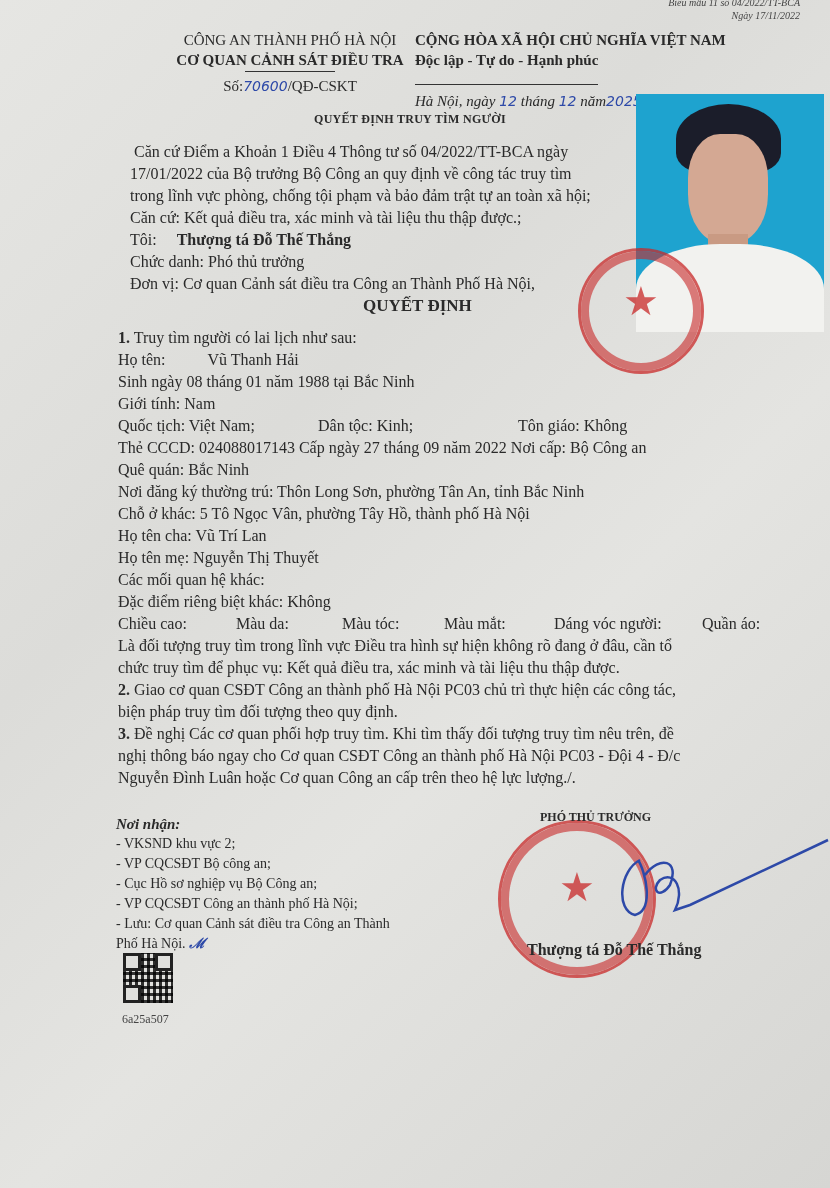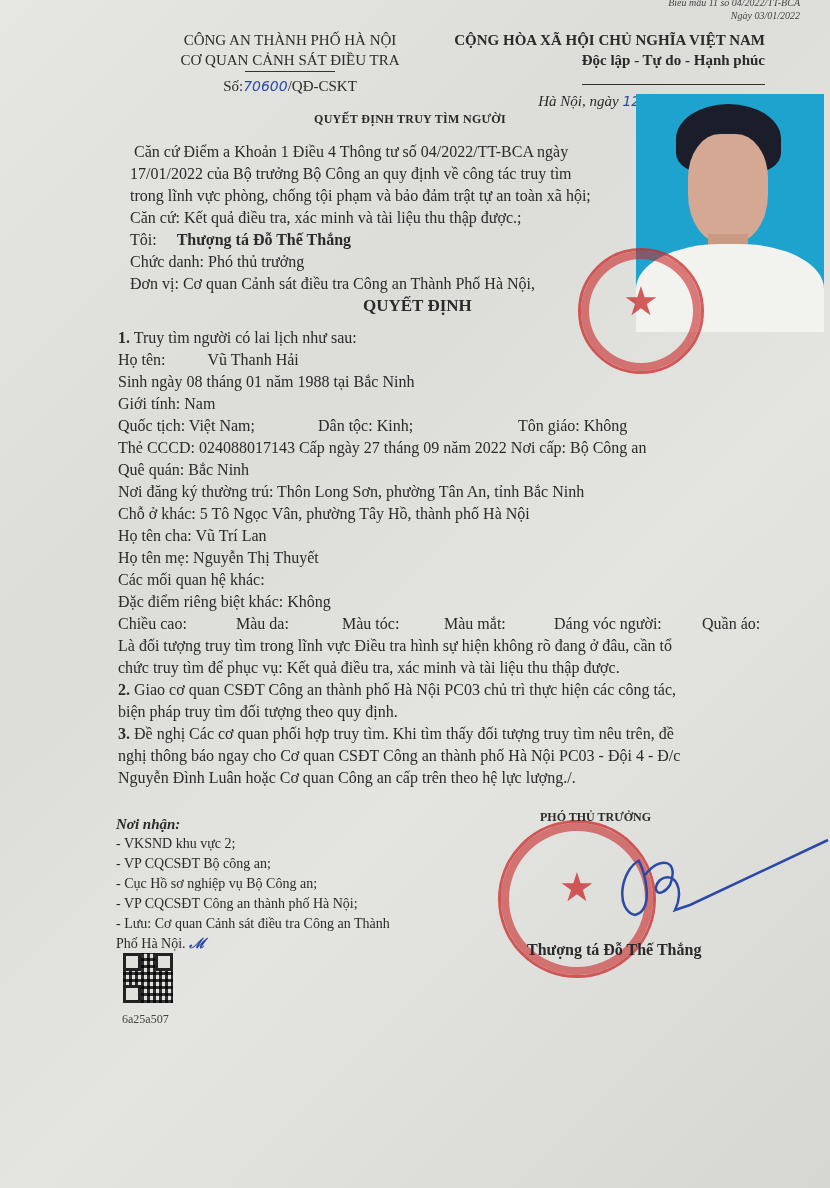--- a/index.html
+++ b/index.html
@@ -3,25 +3,25 @@
 <meta charset="utf-8">
 <style>
   html,body{margin:0;padding:0;}
   body{width:830px;height:1188px;overflow:hidden;background:#d9d9d6;}
   .page{position:relative;width:830px;height:1188px;
     background:linear-gradient(135deg,#e6e6e3 0%,#dcdcd9 35%,#e4e4e1 60%,#d6d6d3 100%);
     font-family:"Liberation Serif",serif;color:#2a2a2a;}
   .abs{position:absolute;white-space:nowrap;}
   .form-ref{right:30px;top:-4px;font-size:10px;font-style:italic;color:#444;text-align:right;line-height:13px;}
   .hdr-left{left:150px;top:30px;width:280px;text-align:center;font-size:15px;line-height:20px;}
-  .hdr-left .l2{font-weight:normal;}
+  .hdr-left .l2{font-weight:bold;}
   .hdr-left .rule{width:90px;margin:1px auto 0;border-top:1px solid #333;}
   .hdr-left .num{margin-top:4px;font-size:15px;}
   .hw{color:#2d49a8;font-family:"DejaVu Sans",sans-serif;font-style:italic;font-size:14px;}
-  .hdr-right{left:415px;top:30px;width:350px;text-align:right;font-size:15px;line-height:20px;font-weight:bold;}
+  .hdr-right{left:415px;top:30px;width:350px;text-align:left;font-size:15px;line-height:20px;font-weight:bold;}
   .hdr-right .l2{display:inline-block;border-bottom:1px solid #333;padding-bottom:14px;}
   .hdr-right .date{font-weight:normal;font-style:italic;margin-top:6px;}
   .title{left:314px;top:112px;font-size:12px;font-weight:bold;letter-spacing:.3px;}
   .body-text{font-size:16px;line-height:22px;}
   .photo{left:636px;top:94px;width:188px;height:238px;background:#1ea3cf;overflow:hidden;}
   .photo .hair{position:absolute;left:40px;top:10px;width:105px;height:70px;background:#1b1d2a;border-radius:50% 50% 30% 30%;}
   .photo .face{position:absolute;left:52px;top:40px;width:80px;height:110px;background:#d4a893;border-radius:40% 40% 45% 45%;}
   .photo .neck{position:absolute;left:72px;top:140px;width:40px;height:40px;background:#c99a83;}
   .photo .shirt{position:absolute;left:0;top:150px;width:188px;height:100px;background:#f2f2ef;border-radius:45% 45% 0 0;}
   .stamp{border:3px solid rgba(200,40,40,.75);border-radius:50%;box-shadow:inset 0 0 0 6px rgba(255,255,255,0),inset 0 0 0 8px rgba(200,40,40,.6);}
@@ -34,21 +34,21 @@
     background-blend-mode:multiply;}
   .qr .corner{position:absolute;width:12px;height:12px;border:3px solid #222;background:#e0e0dd;}
 </style>
 </head>
 <body>
 
 <div class="page">
 
   <div class="abs form-ref">
     <div>Biểu mẫu 11 số 04/2022/TT-BCA</div>
-    <div>Ngày 03/01/2022</div>
+    <div>Ngày 17/11/2022</div>
   </div>
 
   <div class="abs hdr-left">
     <div>CÔNG AN THÀNH PHỐ HÀ NỘI</div>
     <div class="l2">CƠ QUAN CẢNH SÁT ĐIỀU TRA</div>
     <div class="rule"></div>
     <div class="num"><span>Số:</span><span class="hw">70600</span><span>/QĐ-CSKT</span></div>
   </div>
 
   <div class="abs hdr-right">

